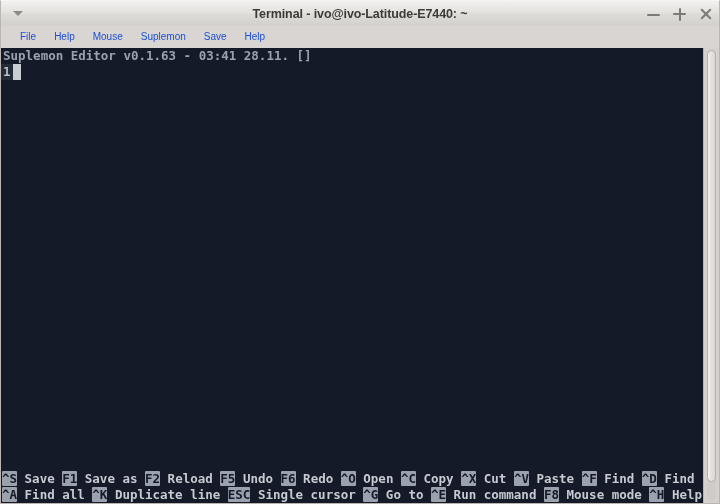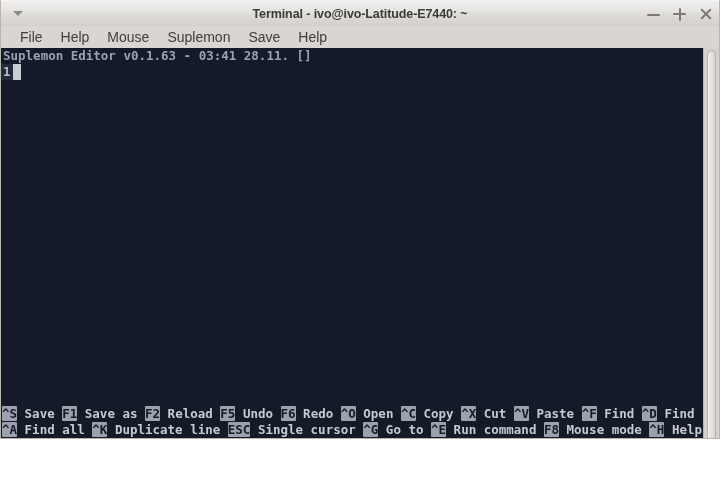--- a/index.html
+++ b/index.html
@@ -10,21 +10,21 @@
   body {
     width: 720px;
     height: 504px;
     overflow: hidden;
     font-family: "Liberation Sans", sans-serif;
   }
 
   #window {
     position: relative;
     width: 720px;
-    height: 439px;
+    height: 504px;
     background: #d6d3d0;
     display: flex;
     flex-direction: column;
     box-sizing: border-box;
   }
 
   
   #titlebar {
     position: relative;
     height: 26px;
@@ -111,22 +111,22 @@
     flex: 0 0 22px;
     background: #d8d5d2;
     border-left: 1px solid #b9b6b2;
     border-right: 1px solid #b9b6b2;
     box-sizing: border-box;
     display: flex;
     align-items: center;
     padding-left: 10px;
   }
   .menu-item {
-    font-size: 14px;
-    color: #404040;
+    font-size: 10px;
+    color: #1d4ed8;
     padding: 2px 9px 3px 9px;
     line-height: 14px;
     user-select: none;
     cursor: default;
   }
 
   
   #term-area {
     flex: 1 1 auto;
     display: flex;

